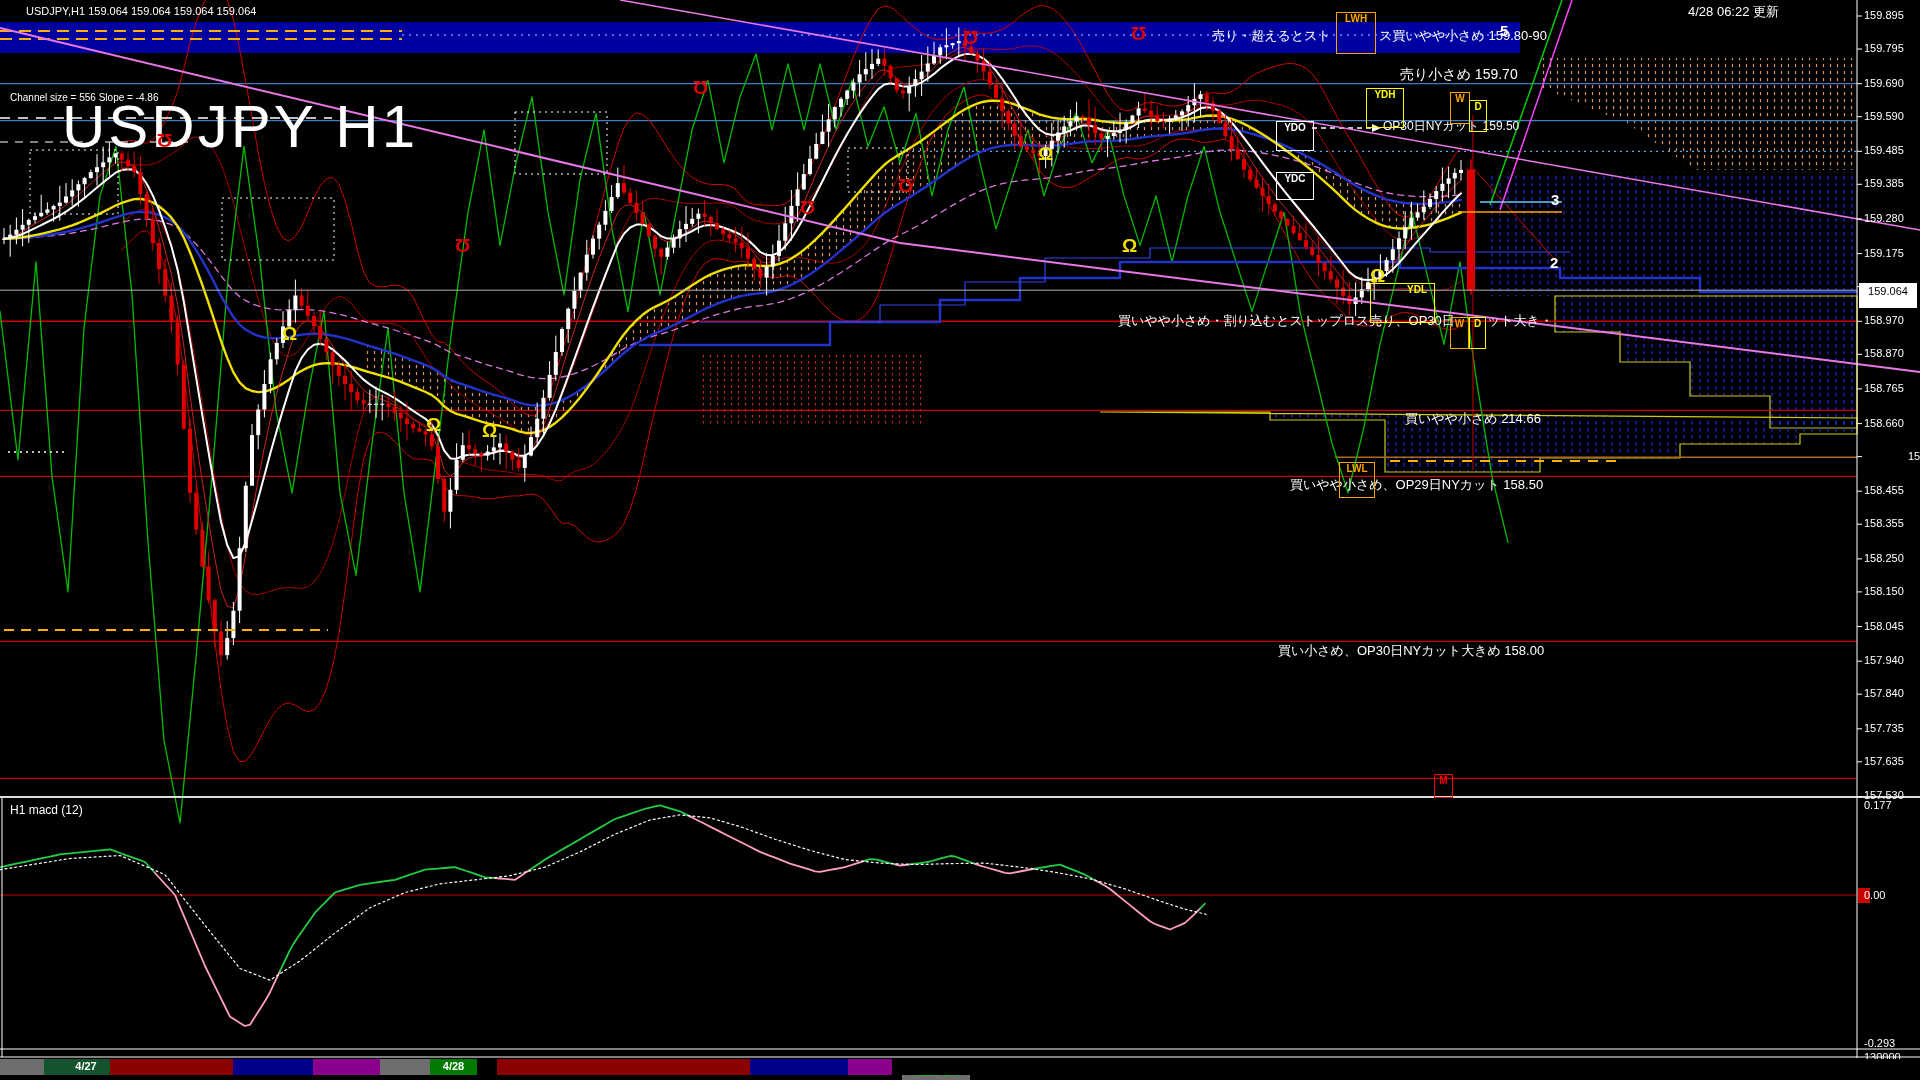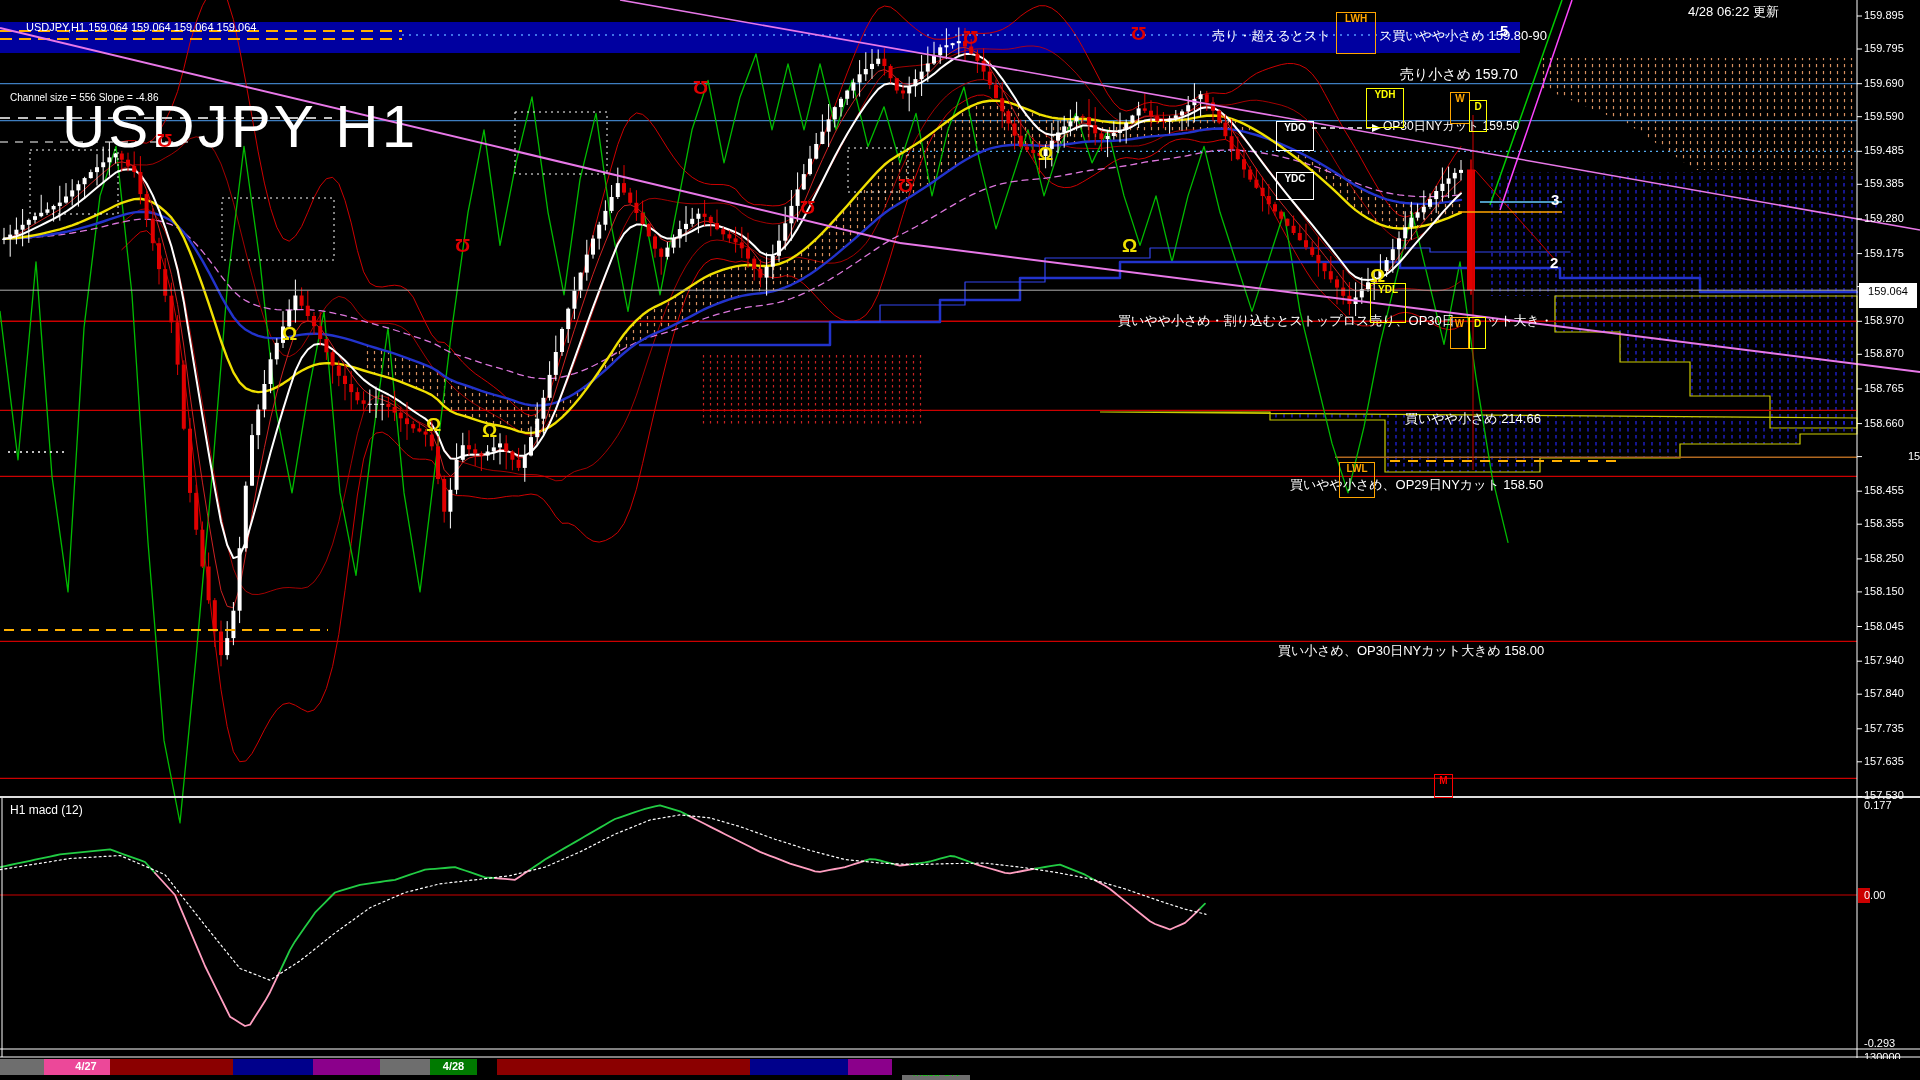--- a/index.html
+++ b/index.html
@@ -606,21 +606,21 @@
       <line x1="1857" y1="558.9" x2="1862" y2="558.9" stroke="#FFFFFF" stroke-width="1"></line>
       <line x1="1857" y1="591.9" x2="1862" y2="591.9" stroke="#FFFFFF" stroke-width="1"></line>
       <line x1="1857" y1="626.5" x2="1862" y2="626.5" stroke="#FFFFFF" stroke-width="1"></line>
       <line x1="1857" y1="661.2" x2="1862" y2="661.2" stroke="#FFFFFF" stroke-width="1"></line>
       <line x1="1857" y1="694.2" x2="1862" y2="694.2" stroke="#FFFFFF" stroke-width="1"></line>
       <line x1="1857" y1="728.8" x2="1862" y2="728.8" stroke="#FFFFFF" stroke-width="1"></line>
       <line x1="1857" y1="761.8" x2="1862" y2="761.8" stroke="#FFFFFF" stroke-width="1"></line>
       <line x1="1857" y1="796.5" x2="1862" y2="796.5" stroke="#FFFFFF" stroke-width="1"></line>
     </svg>
 
-  <div class="lbl" style="left:26px;top:5px;font-size:11px;margin-top:16px;">USDJPY,H1  159.064 159.064 159.064 159.064</div>
+  <div class="lbl" style="left:26px;top:5px;font-size:11px;">USDJPY,H1  159.064 159.064 159.064 159.064</div>
   <div class="lbl" style="left:1688px;top:5px;font-size:13px;">4/28 06:22 更新</div>
   <div class="lbl" id="big-title" style="left:62px;top:92px;">USDJPY H1</div>
   <div class="lbl" style="left:10px;top:92px;font-size:10px;">Channel size = 556 Slope = -4.86</div>
 
   <div class="lbl jp" style="left:1212px;top:29px;">売り・超えるとスト</div>
   <div class="lbl jp" style="left:1379px;top:29px;">ス買いやや小さめ 159.80-90</div>
   <div class="lbl jp" style="left:1400px;top:66px;font-size:14px;">売り小さめ 159.70</div>
   <div class="lbl jp" style="left:1383px;top:120px;font-size:12px;">OP30日NYカット 159.50</div>
   <div class="lbl jp" style="left:1118px;top:314px;">買いやや小さめ・割り込むとストップロス売り、OP30日</div>
   <div class="lbl jp" style="left:1487px;top:314px;">ット大き・</div>
@@ -664,21 +664,21 @@
       <div class="axis-lbl" style="top: 754.8px;">157.635</div>
       <div class="axis-lbl" style="top: 789.45px;">157.530</div>
     </div>
   <div id="overlays">
       <div class="tag-box" style="left: 1336px; top: 12px; width: 38px; height: 40px; border: 1px solid rgb(255, 165, 0); color: rgb(255, 165, 0);">LWH</div>
       <div class="tag-box" style="left: 1366px; top: 88px; width: 36px; height: 38px; border: 1px solid rgb(255, 255, 0); color: rgb(255, 255, 0);">YDH</div>
       <div class="tag-box" style="left: 1450px; top: 92px; width: 18px; height: 30px; border: 1px solid rgb(255, 165, 0); color: rgb(255, 165, 0);">W</div>
       <div class="tag-box" style="left: 1469px; top: 100px; width: 16px; height: 30px; border: 1px solid rgb(255, 255, 0); color: rgb(255, 255, 0);">D</div>
       <div class="tag-box" style="left: 1276px; top: 121px; width: 36px; height: 28px; border: 1px solid rgb(255, 255, 255); color: rgb(255, 255, 255);">YDO</div>
       <div class="tag-box" style="left: 1276px; top: 172px; width: 36px; height: 26px; border: 1px solid rgb(255, 255, 255); color: rgb(255, 255, 255);">YDC</div>
-      <div class="tag-box" style="left: 1370px; top: 283px; width: 34px; height: 38px; border: 1px solid rgb(255, 255, 0); color: rgb(255, 255, 0);">YDL</div>
+      <div class="tag-box" style="left: 1370px; top: 283px; width: 34px; height: 38px; border: 1px solid rgb(255, 255, 0); color: rgb(255, 255, 0); padding-left: 29px;">YDL</div>
       <div class="tag-box" style="left: 1450px; top: 317px; width: 17px; height: 30px; border: 1px solid rgb(255, 165, 0); color: rgb(255, 165, 0);">W</div>
       <div class="tag-box" style="left: 1469px; top: 317px; width: 15px; height: 30px; border: 1px solid rgb(255, 255, 0); color: rgb(255, 255, 0);">D</div>
       <div class="tag-box" style="left: 1339px; top: 462px; width: 34px; height: 34px; border: 1px solid rgb(255, 165, 0); color: rgb(255, 165, 0);">LWL</div>
       <div class="tag-box" style="left: 1434px; top: 774px; width: 17px; height: 22px; border: 1px solid rgb(255, 0, 0); color: rgb(255, 0, 0);">M</div>
       <div class="omega red" style="left: 157px; top: 131px; color: rgb(224, 0, 0);">Ω</div>
       <div class="omega red" style="left: 455px; top: 236px; color: rgb(224, 0, 0);">Ω</div>
       <div class="omega red" style="left: 693px; top: 78px; color: rgb(224, 0, 0);">Ω</div>
       <div class="omega red" style="left: 800px; top: 198px; color: rgb(224, 0, 0);">Ω</div>
       <div class="omega red" style="left: 898px; top: 176px; color: rgb(224, 0, 0);">Ω</div>
       <div class="omega red" style="left: 963px; top: 28px; color: rgb(224, 0, 0);">Ω</div>
@@ -688,21 +688,21 @@
       <div class="omega yellow" style="left: 482px; top: 421px; color: rgb(240, 224, 0);">Ω</div>
       <div class="omega yellow" style="left: 1038px; top: 144px; color: rgb(240, 224, 0);">Ω</div>
       <div class="omega yellow" style="left: 1122px; top: 236px; color: rgb(240, 224, 0);">Ω</div>
       <div class="omega yellow" style="left: 1370px; top: 266px; color: rgb(240, 224, 0);">Ω</div>
       <div class="wave-num" style="left: 1500px; top: 22px;">5</div>
       <div class="wave-num" style="left: 1551px; top: 191px;">3</div>
       <div class="wave-num" style="left: 1550px; top: 254px;">2</div>
     </div>
   <div id="timebar">
       <div class="seg" style="left: 0px; width: 44px; background: rgb(110, 110, 110);"></div>
-      <div class="seg" style="left: 44px; width: 84px; background: #ec4899;">
+      <div class="seg" style="left: 44px; width: 84px; background: #14532d;">
         <div class="seg-label">4/27</div>
       </div>
       <div class="seg" style="left: 110px; width: 123px; background: rgb(139, 0, 0);"></div>
       <div class="seg" style="left: 233px; width: 80px; background: rgb(0, 0, 139);"></div>
       <div class="seg" style="left: 313px; width: 67px; background: rgb(139, 0, 139);"></div>
       <div class="seg" style="left: 380px; width: 50px; background: rgb(110, 110, 110);"></div>
       <div class="seg" style="left: 430px; width: 47px; background: rgb(0, 122, 0);">
         <div class="seg-label">4/28</div>
       </div>
       <div class="seg" style="left: 497px; width: 253px; background: rgb(139, 0, 0);"></div>

